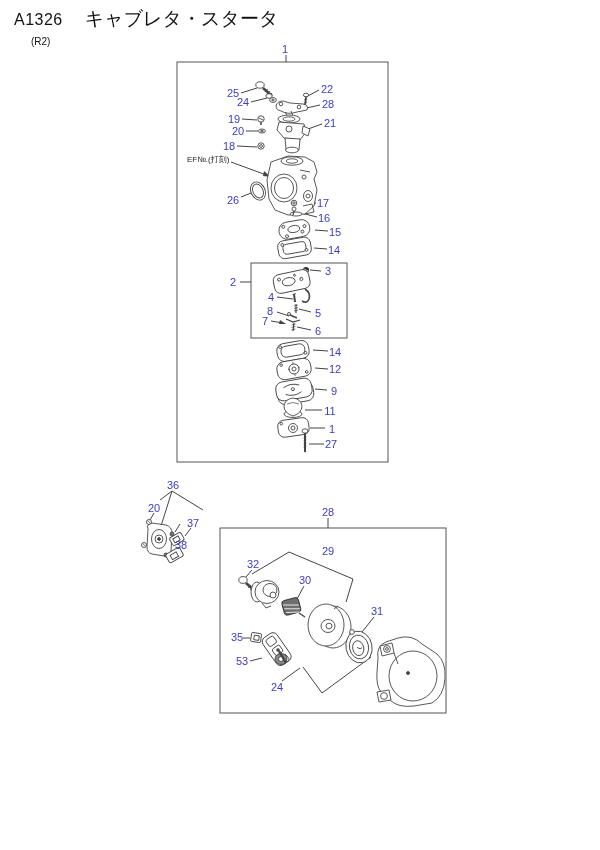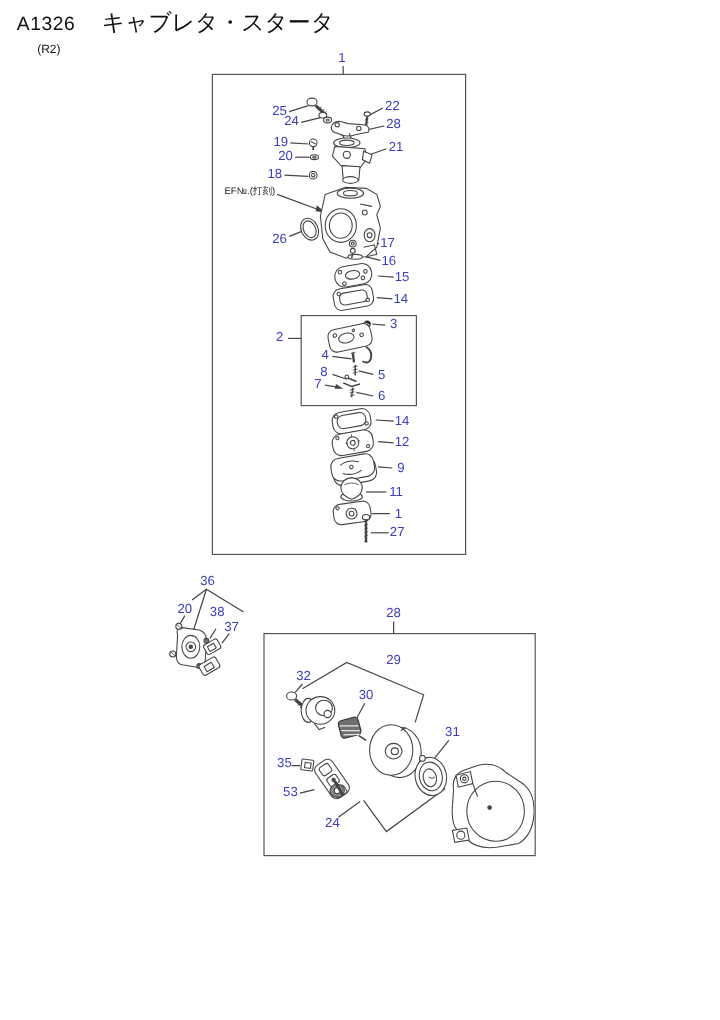--- a/index.html
+++ b/index.html
@@ -387,15 +387,15 @@
   <span class="co" style="left:328px;top:512px">28</span>
   <span class="co" style="left:328px;top:551px">29</span>
   <span class="co" style="left:305px;top:580px">30</span>
   <span class="co" style="left:377px;top:611px">31</span>
   <span class="co" style="left:253px;top:564px">32</span>
   <span class="co" style="left:277px;top:687px">24</span>
   <span class="co" style="left:242px;top:661px">53</span>
   <span class="co" style="left:237px;top:637px">35</span>
   <span class="co" style="left:173px;top:485px">36</span>
   <span class="co" style="left:193px;top:523px">37</span>
-  <span class="co" style="left:181px;top:511px">38</span>
+  <span class="co" style="left:181px;top:545px">38</span>
   <span class="co" style="left:154px;top:508px">20</span>
 </div>
 
 </body></html>

